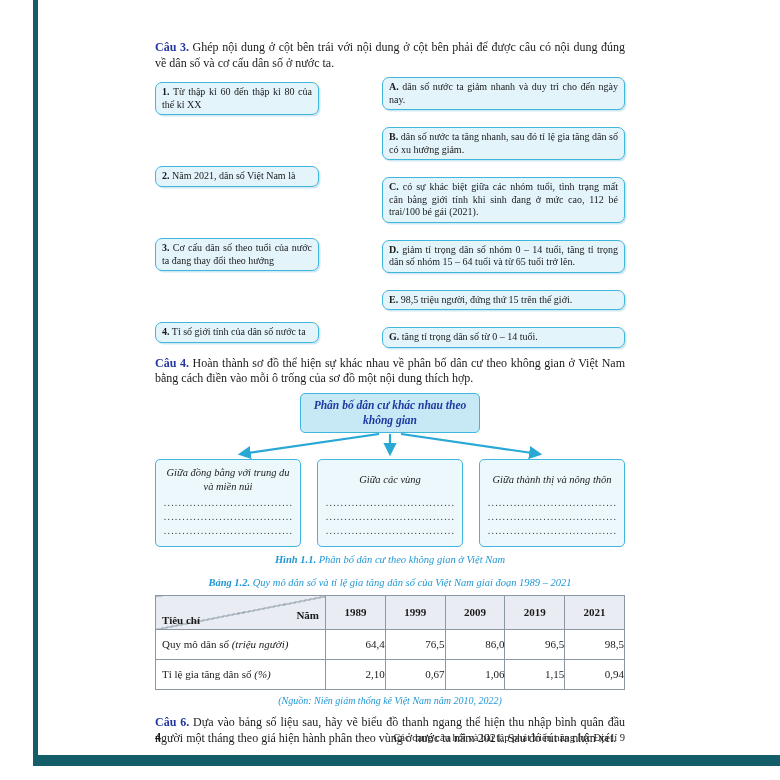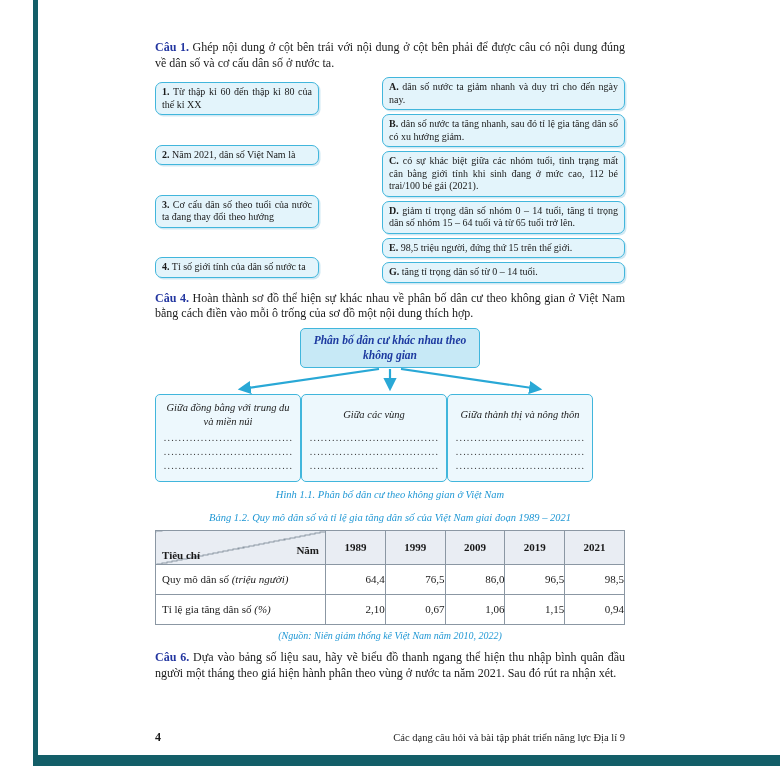--- a/index.html
+++ b/index.html
@@ -11,43 +11,43 @@
   .bottom-bar { position:absolute; left:33px; top:755px; width:747px; height:11px; background:#135e68; }
 
   .content { position:absolute; left:155px; top:40px; width:470px; font-size:12px; line-height:1.3; }
 
   .q-para { text-align:justify; margin-bottom:6px; }
   .q-label { color:#2336a0; font-weight:bold; }
 
   
   .match { display:flex; justify-content:space-between; margin:6px 0 8px; }
   .match-left  { width:164px; display:flex; flex-direction:column; justify-content:space-between; padding:5px 0; }
-  .match-right { width:243px; display:flex; flex-direction:column; gap:4px; }
+  .match-right { width:243px; display:flex; flex-direction:column; gap:17px; }
   .mbox { border:1.3px solid #41b6dc; background:#e3f4fb; border-radius:7px;
           padding:3px 6px; font-size:10px; line-height:1.25; text-align:justify;
           box-shadow:1.5px 1.5px 0 rgba(120,190,220,.35); }
   .mbox b { font-weight:bold; }
 
   
   .diagram { margin-top:2px;font-style:italic; }
   .d-root { width:180px; margin:0 auto; background:#c7e9f6; border:1.3px solid #41b6dc;
             border-radius:5px; padding:4px 8px; text-align:center; font-weight:bold;
             color:#1d3aa0; font-size:11.5px; line-height:1.3; }
   .d-arrows { display:block; margin:0 auto; }
-  .d-children { display:flex; }
+  .d-children { display:flex; justify-content:space-between; }
   .d-child { width:146px; border:1.3px solid #41b6dc; background:#edf8fd; border-radius:5px;
              padding:4px 8px 8px; }
   .d-child-label { min-height:32px; display:flex; align-items:center; justify-content:center;
                    text-align:center; font-size:10.5px; line-height:1.3; }
   .dots-line { height:14px; line-height:14px; overflow:hidden; white-space:nowrap;
                font-size:10px; letter-spacing:1.2px; color:#333; }
 
   .caption { text-align:center; font-style:italic; color:#1f97d4; font-size:10.5px;
              margin:6px 0 10px; }
-  .caption b, .tbl-title b { font-weight:normal; }
+  .caption b, .tbl-title b { font-weight:bold; }
 
   .tbl-title { text-align:center; font-style:italic; color:#1f97d4; font-size:10.5px;
                margin:2px 0 5px; }
 
   
   table.data { border-collapse:collapse; width:470px; table-layout:fixed; }
   .data td { border:1px solid #8b97a3; font-size:11px; }
   .data .head-row td { background:#e9edf3; height:34px; text-align:center; font-weight:bold; }
   .data td.corner { position:relative; width:170px;
         background-image:linear-gradient(to bottom right,
@@ -70,21 +70,21 @@
 </style>
 </head>
 <body>
 
 <div class="page">
   <div class="side-strip"></div>
   <div class="bottom-bar"></div>
 
   <div class="content">
 
-    <p class="q-para"><span class="q-label">Câu 1.</span> <span>Ghép nội dung ở cột bên trái với nội dung ở cột bên phải để được câu có nội dung đúng về dân số và cơ cấu dân số ở nước ta.</span></p>
+    <p class="q-para"><span class="q-label">Câu 3.</span> <span>Ghép nội dung ở cột bên trái với nội dung ở cột bên phải để được câu có nội dung đúng về dân số và cơ cấu dân số ở nước ta.</span></p>
 
     <div class="match">
       <div class="match-left">
         <div class="mbox"><b>1.</b> <span>Từ thập kỉ 60 đến thập kỉ 80 của thế kỉ XX</span></div>
         <div class="mbox"><b>2.</b> <span>Năm 2021, dân số Việt Nam là</span></div>
         <div class="mbox"><b>3.</b> <span>Cơ cấu dân số theo tuổi của nước ta đang thay đổi theo hướng</span></div>
         <div class="mbox"><b>4.</b> <span>Tỉ số giới tính của dân số nước ta</span></div>
       </div>
       <div class="match-right">
         <div class="mbox"><b>A.</b> <span>dân số nước ta giảm nhanh và duy trì cho đến ngày nay.</span></div>

